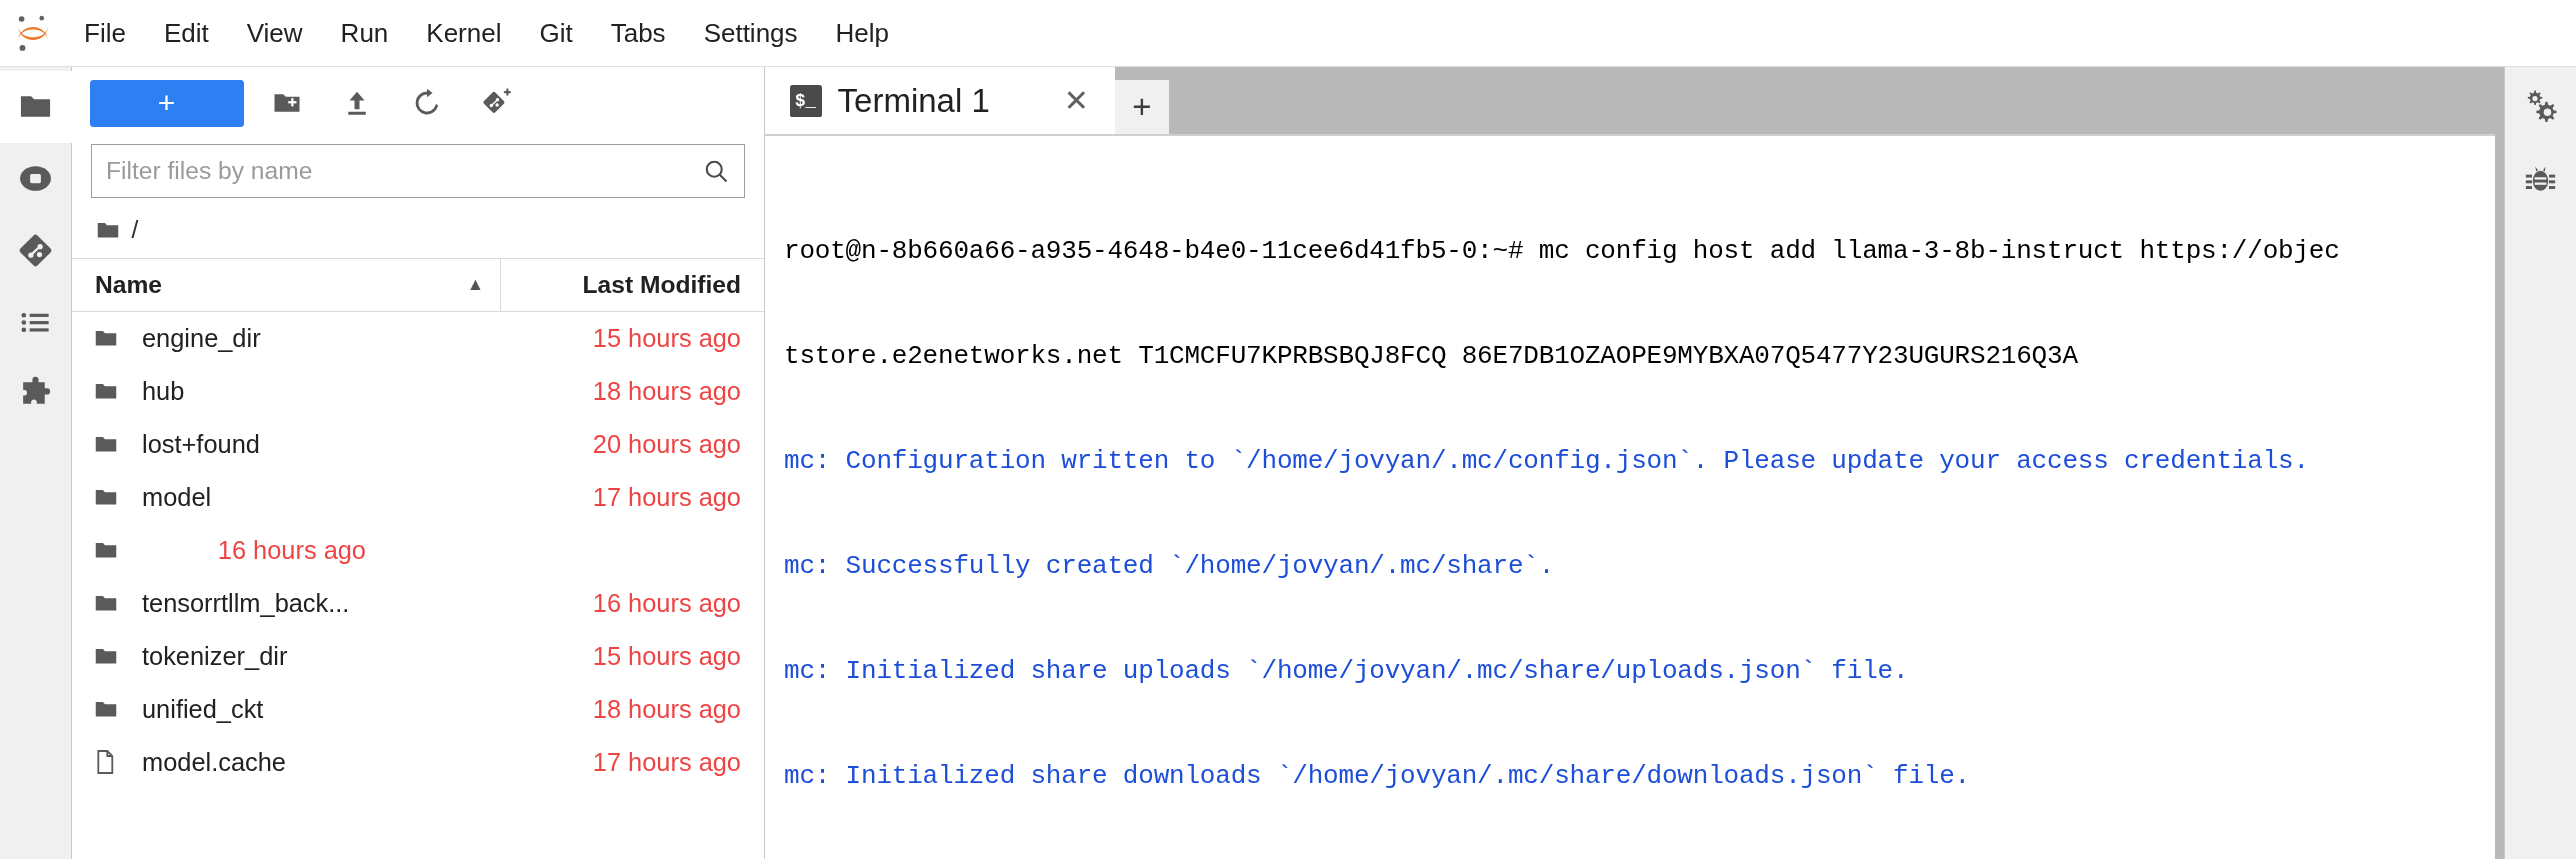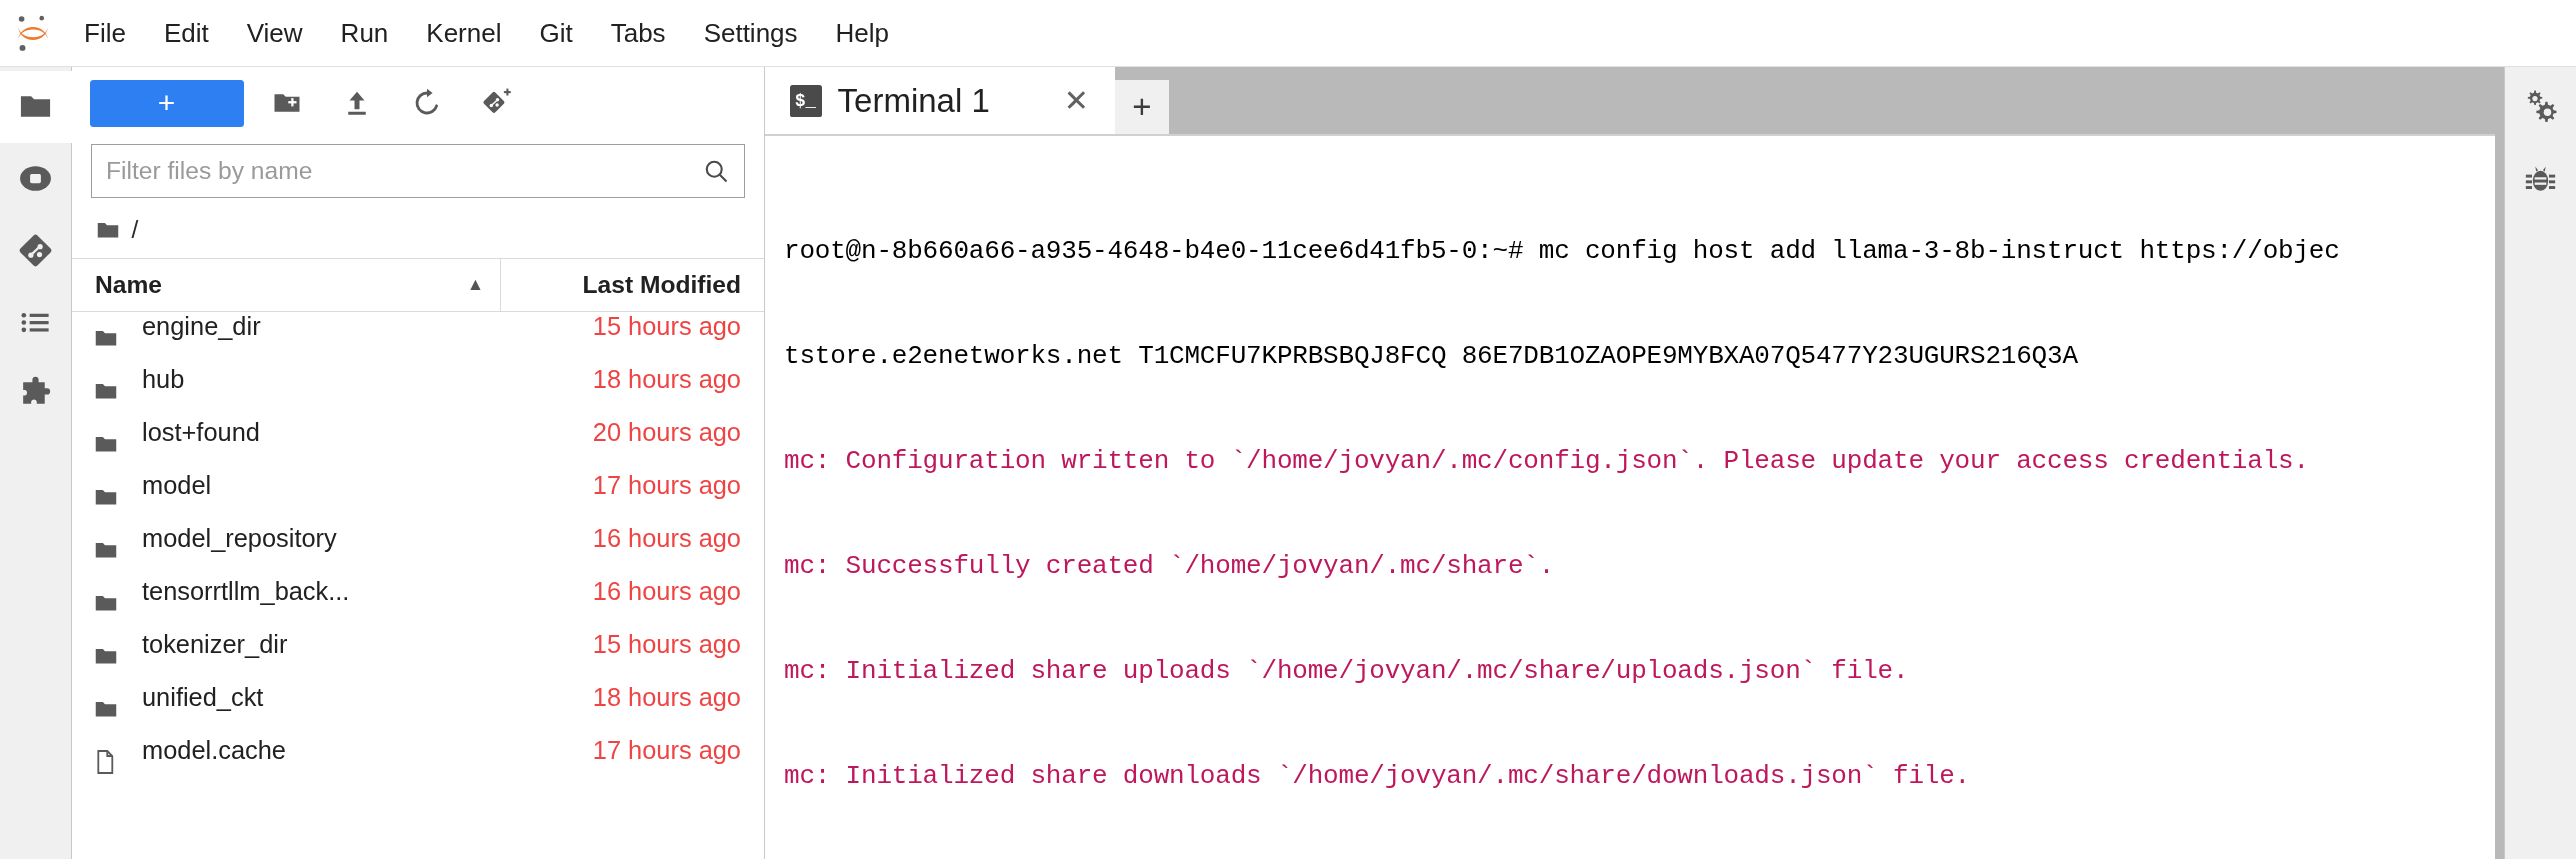--- a/index.html
+++ b/index.html
@@ -135,21 +135,21 @@
   .sort-caret { font-size: 17.5px; color: #555; }
   .fb-col-mod {
     width: 263px;
     padding-right: 23px;
     text-align: right;
     cursor: pointer;
   }
 
   .fb-list { flex: 1 1 auto; overflow: hidden; }
   .fb-row {
-    display: flex; 
+    display: flex; align-items: center;
     height: 53px;
     font-size: 25.4px;
     color: #212121;
     cursor: pointer;
   }
   .fb-row .r-icon {
     width: 54px;
     display: flex; align-items: center; justify-content: flex-start;
     padding-left: 21px;
     flex: 0 0 auto;
@@ -229,21 +229,21 @@
     font-family: "Liberation Mono", "DejaVu Sans Mono", monospace;
     font-size: 26px;
     line-height: 35px;
     color: #000000;
     white-space: pre;
     overflow: hidden;
     letter-spacing: -0.2px;
     margin-top: 14px;
   }
   .t-line { display: block; height: 35px; white-space: pre; }
-  .t-green { color: #be185d; }
+  .t-green { color: #1d4ed8; }
   .t-black { color: #000000; }
 
   .term-scrollbar {
     width: 23px;
     background: #ffffff;
     flex: 0 0 auto;
   }
 
   
   .right-rail {
@@ -423,21 +423,20 @@
         <div class="r-name">model</div>
         <div class="r-mod">17 hours ago</div>
       </div>
 
       <div class="fb-row">
         <div class="r-icon">
           <svg width="26" height="24.6" viewBox="0 0 24 24">
               <path d="M2 5h7l2 2h11v12H2z" fill="#5a5a5a"></path>
             </svg>
         </div>
-        <div class="r-name">model_repository</div>
         <div class="r-mod">16 hours ago</div>
       </div>
 
       <div class="fb-row">
         <div class="r-icon">
           <svg width="26" height="24.6" viewBox="0 0 24 24">
               <path d="M2 5h7l2 2h11v12H2z" fill="#5a5a5a"></path>
             </svg>
         </div>
         <div class="r-name">tensorrtllm_back...</div>

